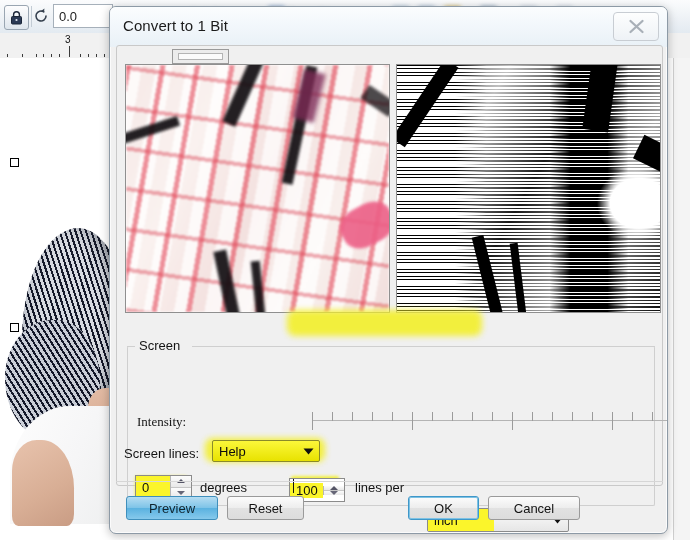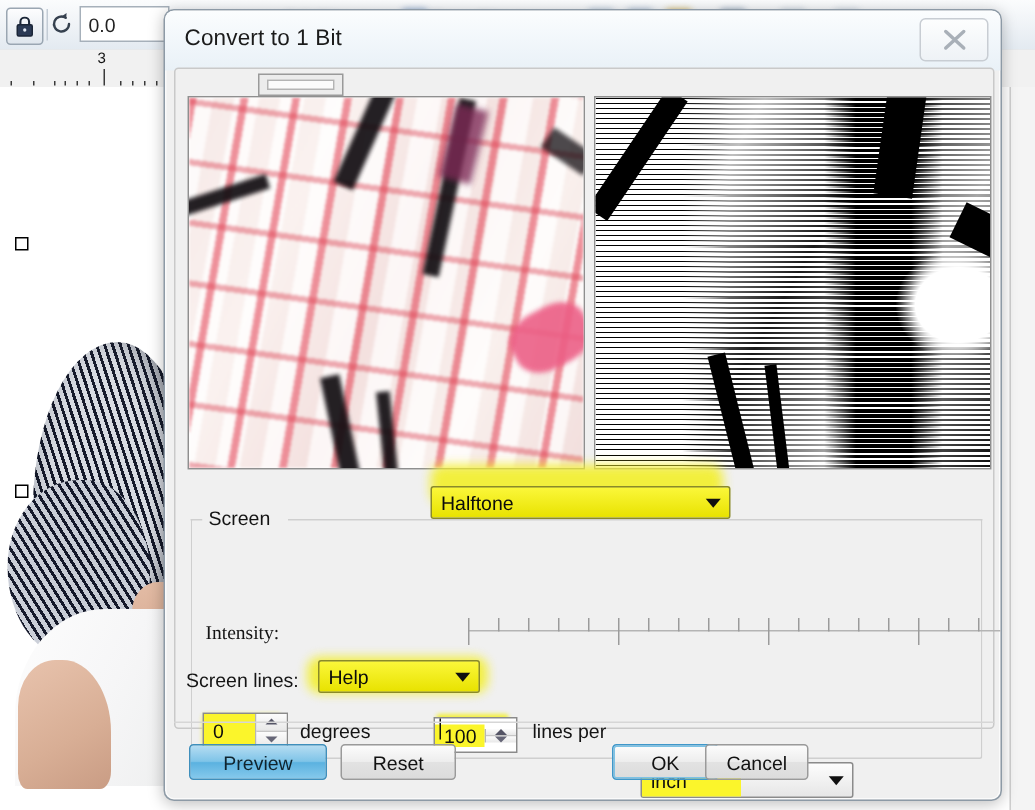--- a/index.html
+++ b/index.html
@@ -350,28 +350,20 @@
         <div class="fabric-dark" style="background:#000;filter:none;left:118px;top:178px;width:8px;height:88px;transform:rotate(-7deg);opacity:1;"></div>
         <div class="fabric-dark" style="background:#000;filter:none;left:190px;top:-4px;width:26px;height:70px;transform:rotate(8deg);opacity:1;"></div>
         <div class="fabric-dark" style="background:#000;filter:none;left:240px;top:76px;width:34px;height:26px;transform:rotate(26deg);opacity:1;"></div>
         <div class="ht-layer" style="background:#fff;
                     -webkit-mask-image:radial-gradient(ellipse 60px 52px at 92% 56%, #000 0%, #000 48%, transparent 70%);
                     mask-image:radial-gradient(ellipse 60px 52px at 92% 56%, #000 0%, #000 48%, transparent 70%);"></div>
       </div>
     </div>
 
     <div class="hl-smear" style="left:170px;top:264px;width:195px;height:26px;"></div>
-    <div class="combo hl" style="left:170px;top:278px;width:200px;">
-      <span class="ctext">Halftone</span>
-      <span class="carrow">
-        <svg width="11" height="7" viewBox="0 0 11 7">
-            <path d="M0.5 0.5 L10.5 0.5 L5.5 6.5 Z" fill="#101010"></path>
-          </svg>
-      </span>
-    </div>
 
     <div class="groupbox"></div>
     <div class="gb-top-l"></div>
       <div class="gb-top-r"></div>
     <div class="gb-legend">Screen</div>
 
     <div class="row-label" style="left:20px;top:368px;font-family:Liberation Serif, serif;">Intensity:</div>
     <div class="slider-track"></div>
     <div class="stick maj" style="left:195px;"></div>
     <div class="stick min" style="left:215px;"></div>
@@ -440,14 +432,14 @@
           </svg>
       </span>
     </div>
   </div>
 
   <div class="dlg-foot-sep"></div>
 
   <div class="btn primary" style="left:16px;top:489px;width:92px;">Preview</div>
   <div class="btn" style="left:117px;top:489px;width:77px;">Reset</div>
   <div class="btn focus" style="left:298px;top:489px;width:71px;">OK</div>
-  <div class="btn" style="left:360px;top:489px;width:69px;">Cancel</div>
+  <div class="btn" style="left:378px;top:489px;width:92px;">Cancel</div>
 </div>
 
 </body></html>

